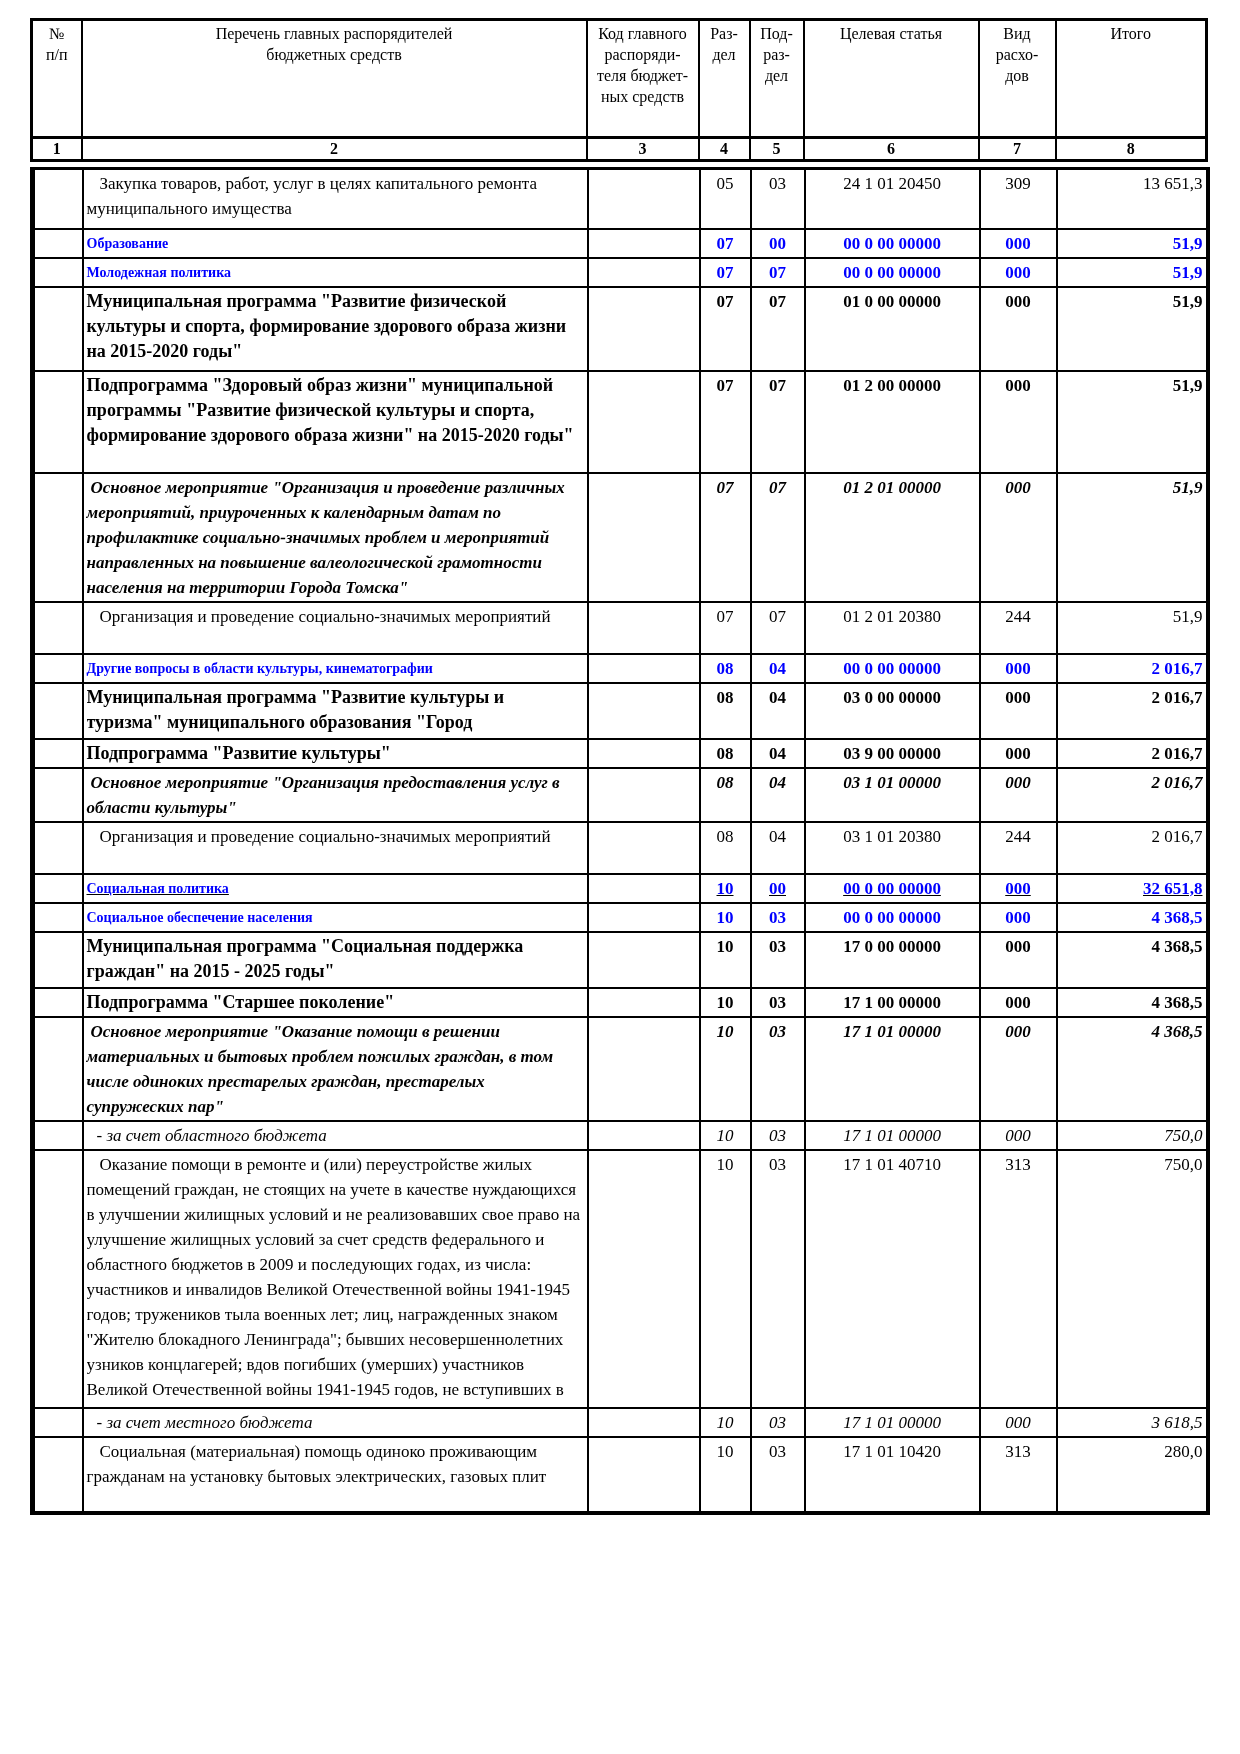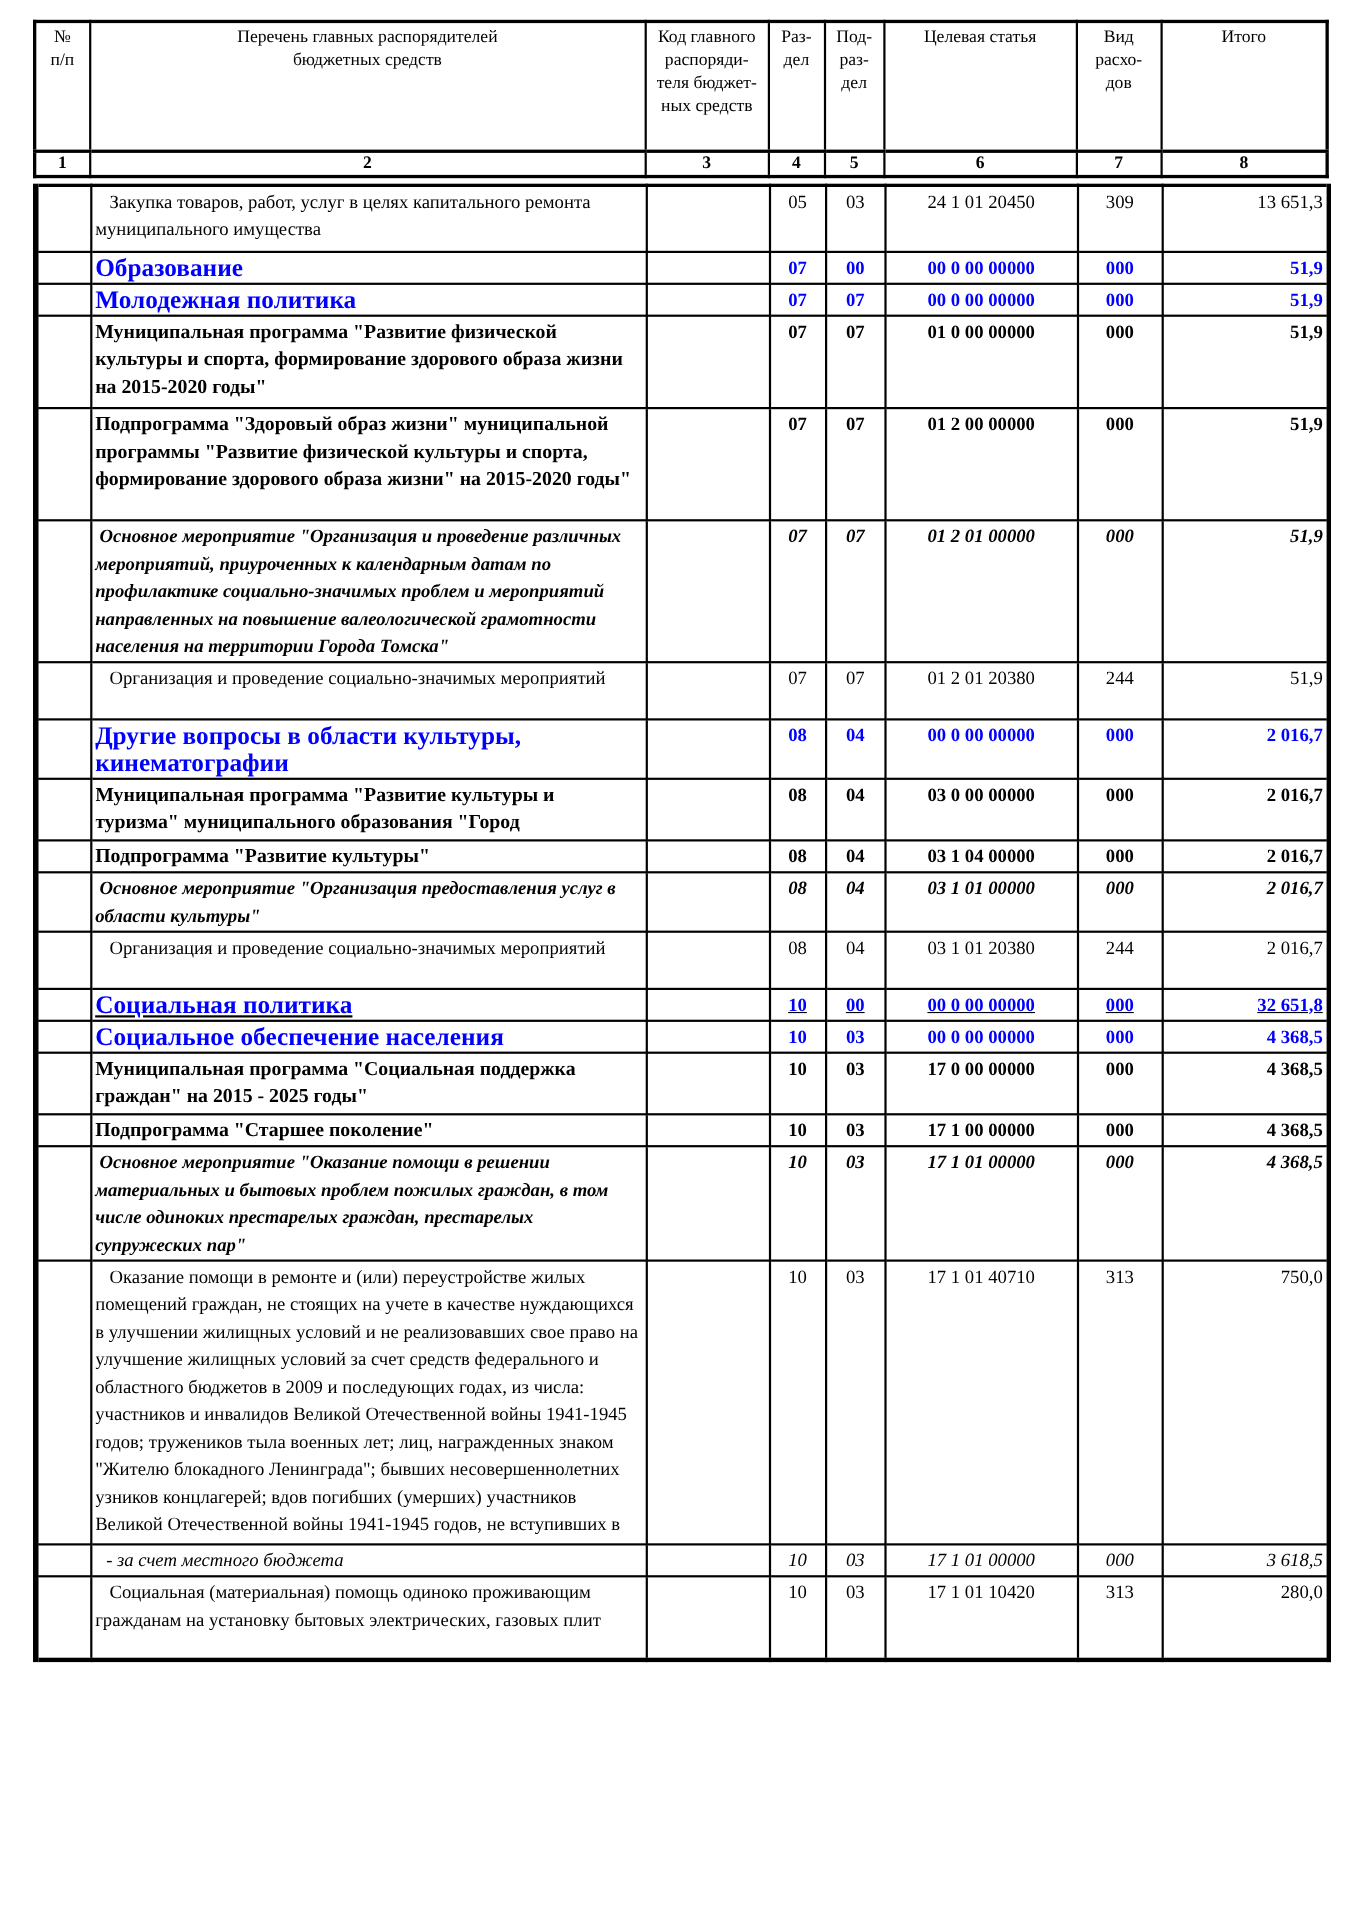--- a/index.html
+++ b/index.html
@@ -60,21 +60,21 @@
   }
   td.c-name  { text-align: left; padding-left: 4px; padding-right: 4px; margin-top: 16px; }
   td.c-razdel, td.c-podrazdel, td.c-target, td.c-vid { text-align: center; }
   td.c-total { text-align: right; padding-right: 3px; }
 
   tr.plain  td.c-name .cellwrap { text-indent: 13px; }
   tr.italic td.c-name .cellwrap { text-indent: 10px; }
   tr.bi     td.c-name .cellwrap { text-indent: 4px; }
 
   tr.blue td { color: var(--section-blue, #0000FF); font-weight: bold; }
-  tr.blue td.c-name { font-size: 23px; }
+  tr.blue td.c-name { font-size: 14px; }
   tr.bold td { font-weight: bold; }
   tr.bold td.c-name { font-size: 18px; }
   tr.bi td { font-weight: bold; font-style: italic; }
   tr.italic td { font-style: italic; }
 </style>
 </head>
 <body>
 
 <div class="page">
 
@@ -243,21 +243,21 @@
           <td class="c-total">2 016,7</td>
         </tr>
         <tr class="bold" style="height: 28px;">
           <td class="c-num"></td>
           <td class="c-name">
             <div class="cellwrap">Подпрограмма "Развитие культуры"</div>
           </td>
           <td class="c-code"></td>
           <td class="c-razdel">08</td>
           <td class="c-podrazdel">04</td>
-          <td class="c-target">03 1 04 00000</td>
+          <td class="c-target">03 9 00 00000</td>
           <td class="c-vid">000</td>
           <td class="c-total">2 016,7</td>
         </tr>
         <tr class="bi" style="height: 52px;">
           <td class="c-num"></td>
           <td class="c-name">
             <div class="cellwrap">Основное мероприятие "Организация предоставления услуг в области культуры"</div>
           </td>
           <td class="c-code"></td>
           <td class="c-razdel">08</td>
@@ -330,20 +330,32 @@
           <td class="c-num"></td>
           <td class="c-name">
             <div class="cellwrap">Основное мероприятие "Оказание помощи в решении материальных и бытовых проблем пожилых граждан, в том числе одиноких престарелых граждан, престарелых супружеских пар"</div>
           </td>
           <td class="c-code"></td>
           <td class="c-razdel">10</td>
           <td class="c-podrazdel">03</td>
           <td class="c-target">17 1 01 00000</td>
           <td class="c-vid">000</td>
           <td class="c-total">4 368,5</td>
+        </tr>
+        <tr class="italic" style="height: 27px;">
+          <td class="c-num"></td>
+          <td class="c-name">
+            <div class="cellwrap">- за счет областного бюджета</div>
+          </td>
+          <td class="c-code"></td>
+          <td class="c-razdel">10</td>
+          <td class="c-podrazdel">03</td>
+          <td class="c-target">17 1 01 00000</td>
+          <td class="c-vid">000</td>
+          <td class="c-total">750,0</td>
         </tr>
         <tr class="plain" style="height: 258px;">
           <td class="c-num"></td>
           <td class="c-name">
             <div class="cellwrap" style="max-height: 254px; overflow: hidden;">Оказание помощи в ремонте и (или) переустройстве жилых помещений граждан, не стоящих на учете в качестве нуждающихся в улучшении жилищных условий и не реализовавших свое право на улучшение жилищных условий за счет средств федерального и областного бюджетов в 2009 и последующих годах, из числа: участников и инвалидов Великой Отечественной войны 1941-1945 годов; тружеников тыла военных лет; лиц, награжденных знаком "Жителю блокадного Ленинграда"; бывших несовершеннолетних узников концлагерей; вдов погибших (умерших) участников Великой Отечественной войны 1941-1945 годов, не вступивших в повторный брак</div>
           </td>
           <td class="c-code"></td>
           <td class="c-razdel">10</td>
           <td class="c-podrazdel">03</td>
           <td class="c-target">17 1 01 40710</td>

